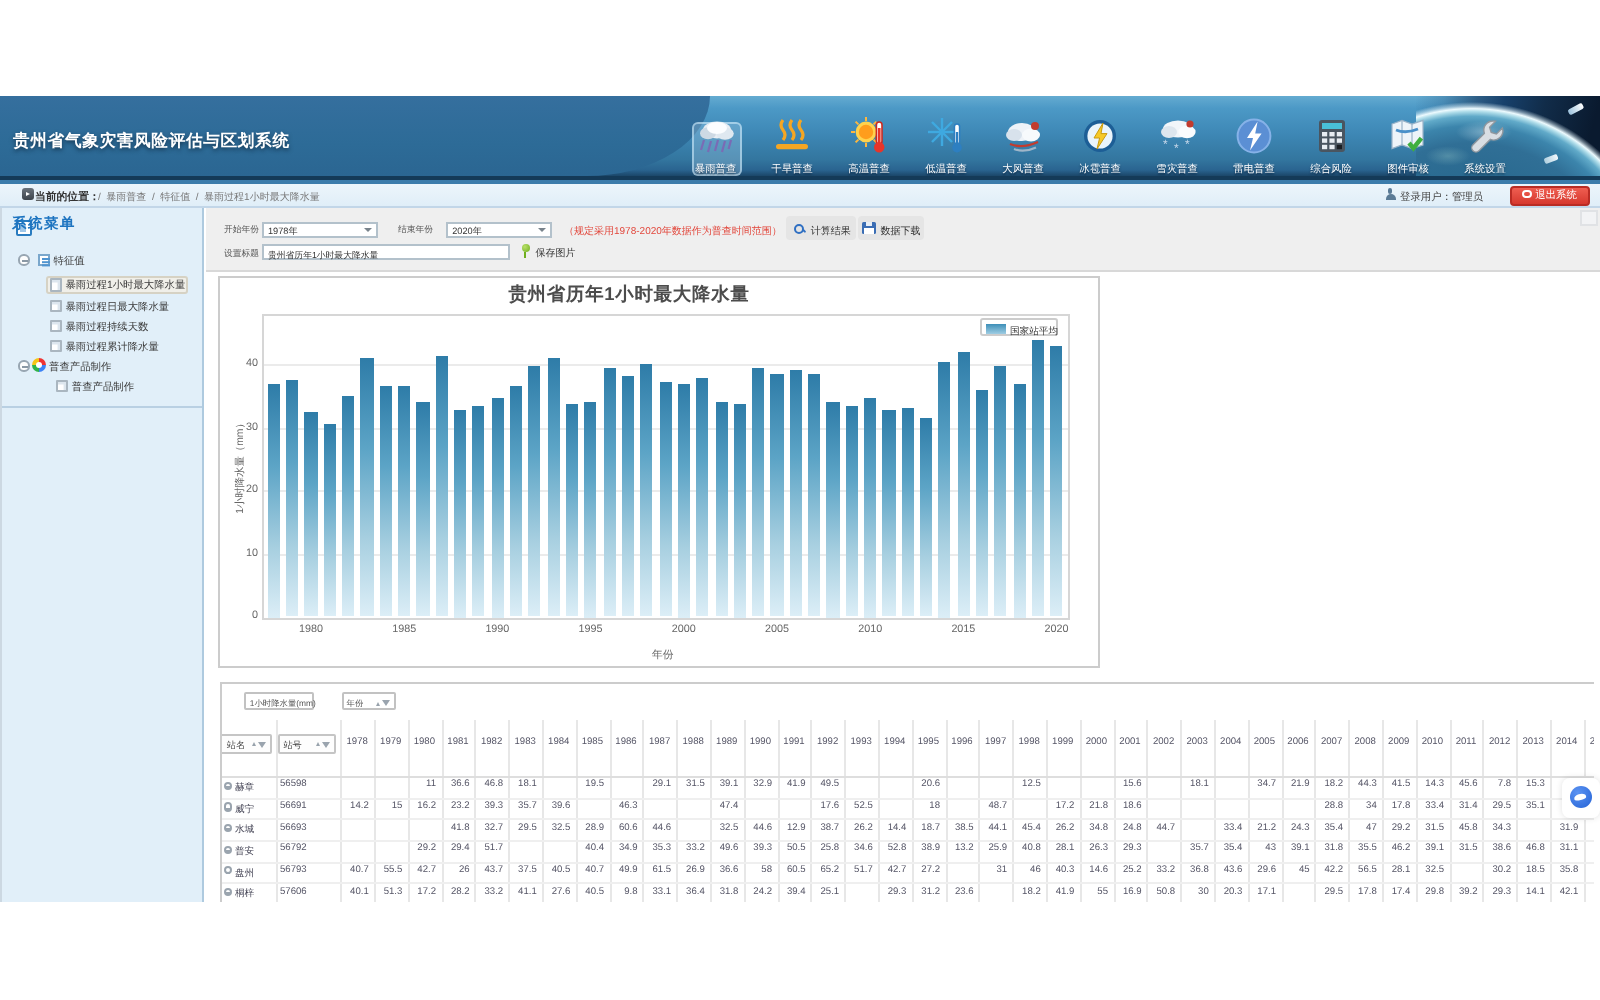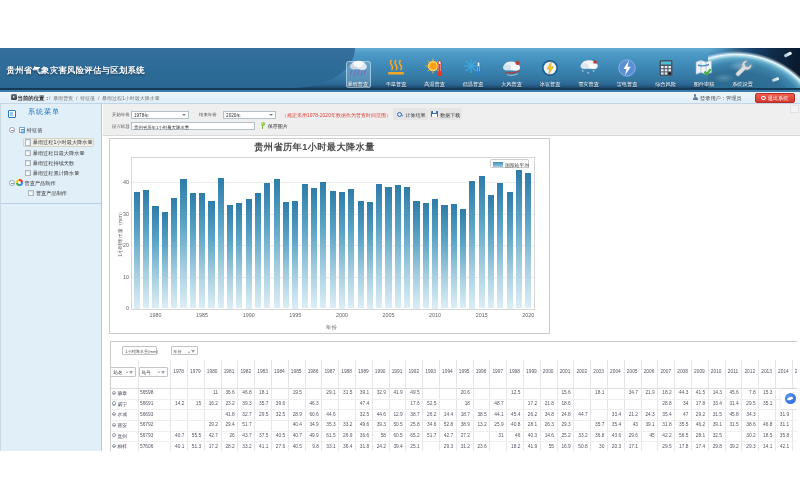--- a/index.html
+++ b/index.html
@@ -47,21 +47,21 @@
 #crumb .uico:after { content:""; position:absolute; left:0; top:3px; width:5px; height:3.4px;
   border-radius:2.5px 2.5px 0 0; background:#5b7b96; }
 #btn-exit { position:absolute; left:755px; top:1.2px; width:39.5px; height:10.2px; border-radius:2px;
   background:linear-gradient(180deg,#ef5e51,#d6382e); border:1px solid #b92c24;
   color:#fff; font-size:5.2px; text-align:center; line-height:9.5px; }
 #btn-exit i { display:inline-block; width:4.5px; height:4.5px; border:1px solid #fff; border-radius:50%;
   margin-right:2px; vertical-align:-0.8px; }
 
 #side { position:absolute; left:0; top:103.5px; width:101.5px; height:347px;
   background:#e1eff9; border-right:1px solid #aecadf; border-left:1px solid #ccd8e2; }
-#side .ttl { position:absolute; left:27px; top:3.5px; font-size:7.2px; font-weight:normal;
+#side .ttl { position:absolute; left:5px; top:3.5px; font-size:7.2px; font-weight:bold;
   color:#1d74c0; letter-spacing:0.8px; }
 #side .tico { position:absolute; left:7.3px; top:6.1px; width:8px; height:8px;
   border:1.2px solid #2a7cc0; border-radius:1px; background:#fff; }
 #side .tico:after { content:""; position:absolute; left:1px; top:1px; width:3px; height:4.5px; background:#9ec6e8; }
 .xp { position:absolute; width:5.6px; height:5.6px; border:0.8px solid #98a6b2; border-radius:50%; background:#fdfdfd; }
 .xp:after { content:""; position:absolute; left:1.1px; top:2.1px; width:2.6px; height:0.8px; background:#8a98a4; }
 .lsico { position:absolute; width:6.4px; height:6px; background:#fff; border:0.6px solid #7aa7cc; }
 .lsico:after { content:""; position:absolute; left:0.8px; top:0.9px; width:4px; height:0.8px; background:#4f94d0;
   box-shadow:0 1.6px 0 #4f94d0, 0 3.2px 0 #4f94d0; }
 .doc { position:absolute; width:5.6px; height:6.6px; background:#fff; border:0.6px solid #aab6c0;

